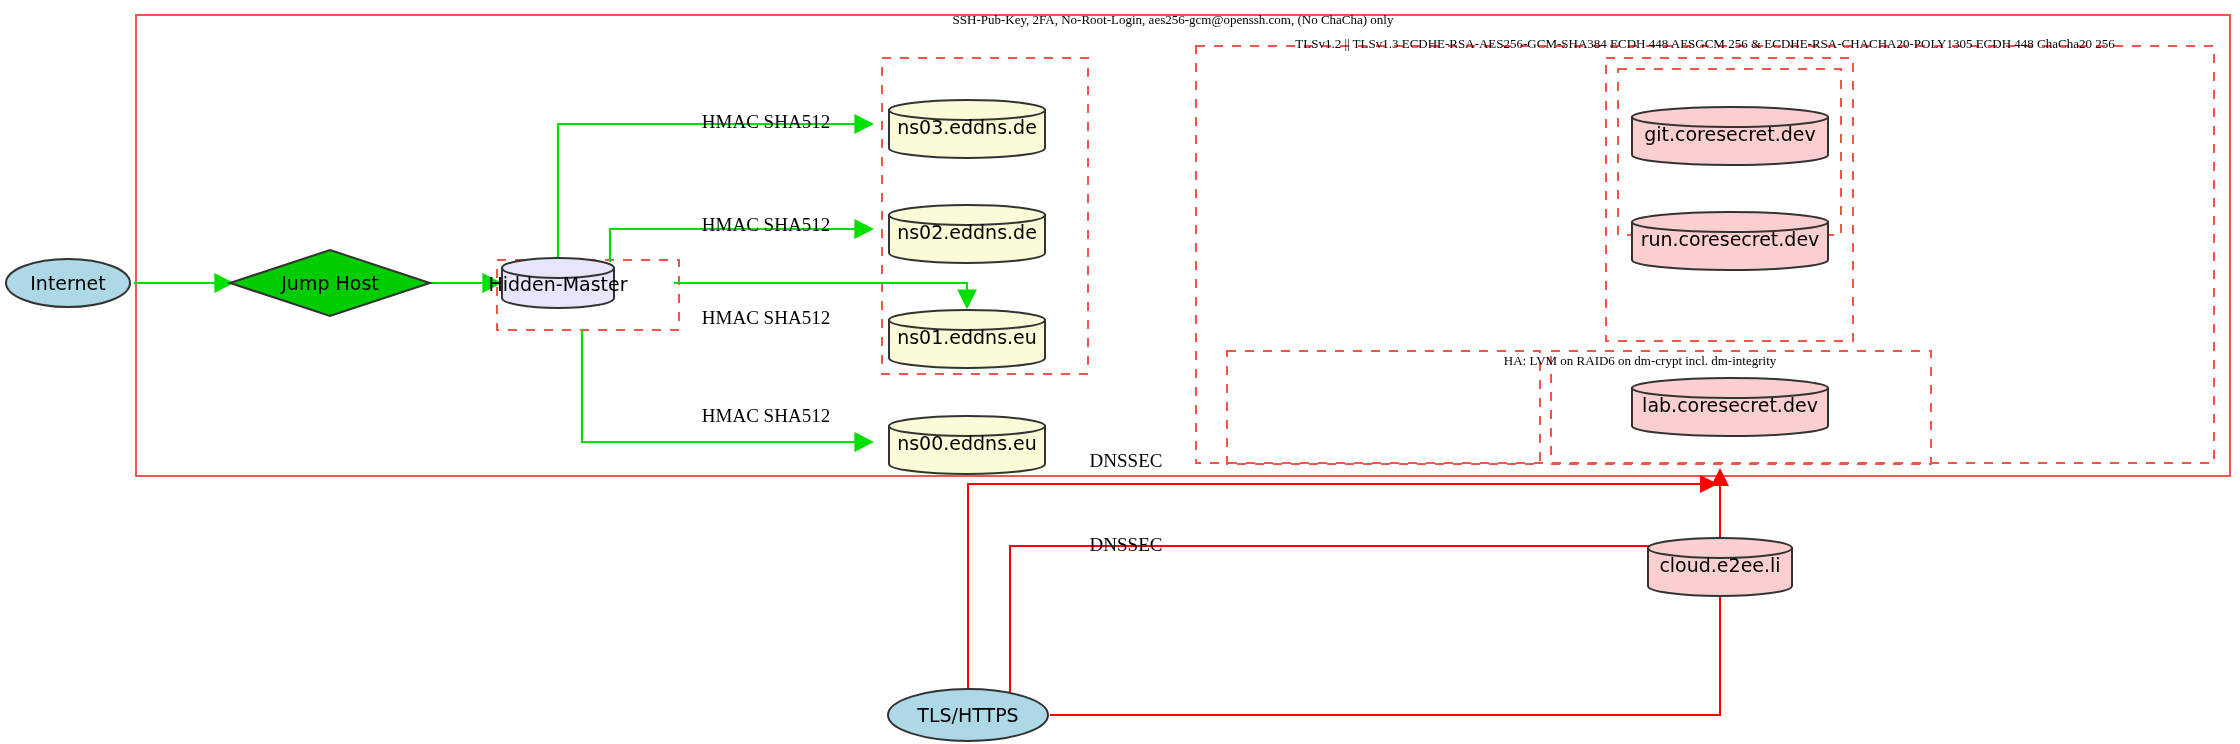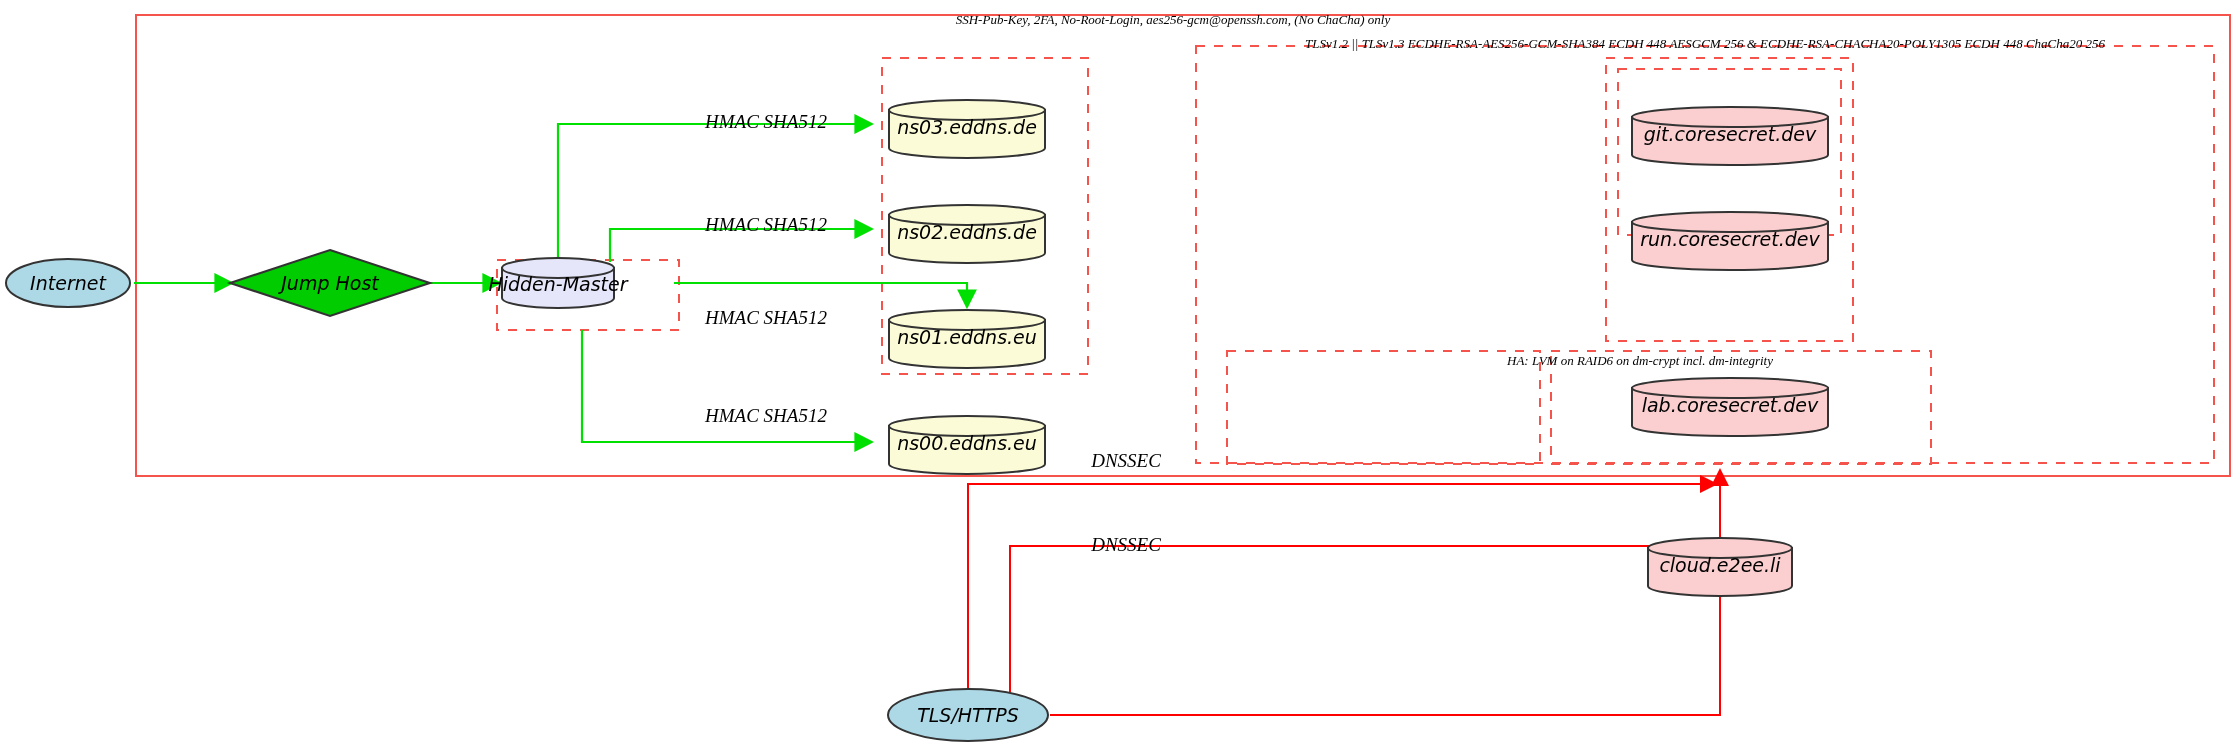--- a/index.html
+++ b/index.html
@@ -1,18 +1,18 @@
 <!DOCTYPE html>
 <html><head>
 <meta charset="utf-8">
 <style>
   html,body{margin:0;padding:0;background:#ffffff;}
   body{width:2240px;height:744px;overflow:hidden;
        font-family:"Liberation Sans",sans-serif;}
-  #diagram-root{position:relative;width:2136px;height:744px;font-style:italic;}
+  #diagram-root{position:relative;width:2136px;height:744px;}
   svg#net-svg{position:absolute;left:0;top:0;width:2240px;height:744px;display:block;}
   .node-label{font-family:"DejaVu Sans",sans-serif;font-size:19px;fill:#000;
               text-anchor:middle;dominant-baseline:middle;}
   .edge-label{font-family:"Liberation Serif",serif;font-size:19px;fill:#000;
               text-anchor:middle;dominant-baseline:middle;}
   .cluster-label{font-family:"Liberation Serif",serif;font-size:13px;fill:#000;
               text-anchor:middle;dominant-baseline:middle;}
   .solid-red{fill:none;stroke:#f5544c;stroke-width:2;}
   .dash-red{fill:none;stroke:#f5544c;stroke-width:2;stroke-dasharray:9,9;}
   .red-edge{fill:none;stroke:#ff0000;stroke-width:2;}

